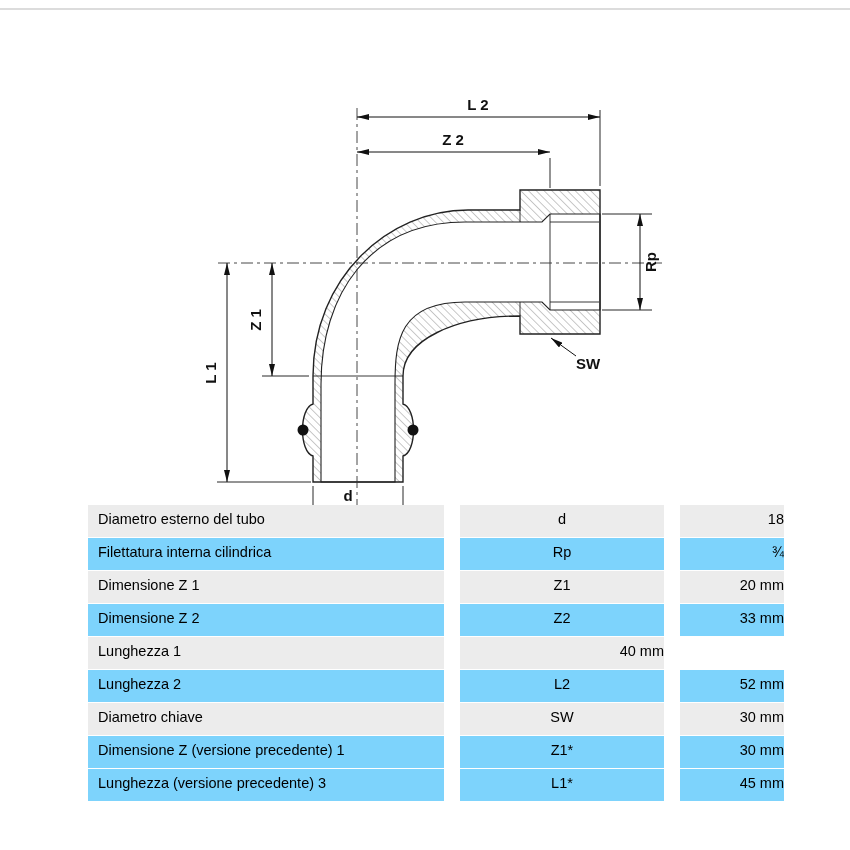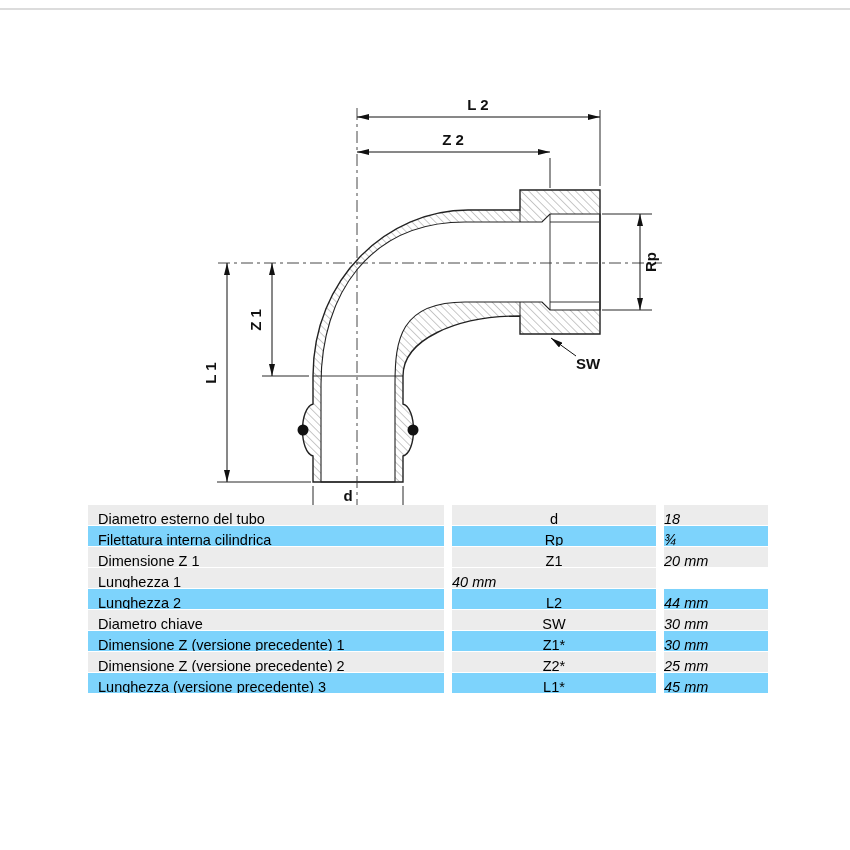--- a/index.html
+++ b/index.html
@@ -4,26 +4,26 @@
 <style>
   html,body{margin:0;padding:0;}
   body{
     width:850px;height:850px;position:relative;background:#fff;
     font-family:"Liberation Sans", sans-serif;color:#111;
   }
   .top-rule{position:absolute;top:8px;left:0;width:850px;height:2px;background:#dcdcdc;}
   .drawing{position:absolute;top:0;left:0;margin-top:44px;}
   svg text{font-family:"Liberation Sans", sans-serif;font-weight:bold;font-size:15px;fill:#111;}
   .spec-table{position:absolute;top:505px;left:88px;width:672px;}
-  .row{display:grid;grid-template-columns:356px 204px 104px;column-gap:8px;height:20px;margin-bottom:1px;}
+  .row{display:grid;grid-template-columns:356px 204px 104px;column-gap:16px;height:32px;margin-bottom:1px;}
   .cell{background:#7dd3fc;line-height:28px;font-size:14.5px;color:#000;white-space:nowrap;overflow:hidden;}
   .row.alt .cell{background:#ececec;}
   .cell.label{padding-left:10px;text-align:left;}
   .cell.symbol{text-align:center;}
-  .cell.value{text-align:left;font-style:italic;}
+  .cell.value{text-align:right;}
 </style>
 </head>
 <body>
 
 <div class="top-rule"></div>
 
 <div class="drawing">
 <svg width="850" height="505" viewBox="0 0 850 505">
   <defs>
     <pattern id="hatch" patternUnits="userSpaceOnUse" width="5.5" height="5.5" patternTransform="rotate(-45)">
@@ -118,49 +118,49 @@
     <div class="cell symbol">Rp</div>
     <div class="cell value">¾</div>
   </div>
 
   <div class="row alt">
     <div class="cell label">Dimensione Z 1</div>
     <div class="cell symbol">Z1</div>
     <div class="cell value">20 mm</div>
   </div>
 
+  <div class="row">
+    <div class="cell label">Dimensione Z 2</div>
+    <div class="cell symbol">Z2</div>
+    <div class="cell value">33 mm</div>
+  </div>
 
   <div class="row alt">
     <div class="cell label">Lunghezza 1</div>
     <div class="cell value">40 mm</div>
   </div>
 
   <div class="row">
     <div class="cell label">Lunghezza 2</div>
     <div class="cell symbol">L2</div>
-    <div class="cell value">44 mm</div>
+    <div class="cell value">52 mm</div>
   </div>
 
   <div class="row alt">
     <div class="cell label">Diametro chiave</div>
     <div class="cell symbol">SW</div>
     <div class="cell value">30 mm</div>
   </div>
 
   <div class="row">
     <div class="cell label">Dimensione Z (versione precedente) 1</div>
     <div class="cell symbol">Z1*</div>
     <div class="cell value">30 mm</div>
   </div>
 
-  <div class="row alt">
-    <div class="cell label">Dimensione Z (versione precedente) 2</div>
-    <div class="cell symbol">Z2*</div>
-    <div class="cell value">25 mm</div>
-  </div>
 
   <div class="row">
     <div class="cell label">Lunghezza (versione precedente) 3</div>
     <div class="cell symbol">L1*</div>
     <div class="cell value">45 mm</div>
   </div>
 
 </div>
 
 </body></html>

